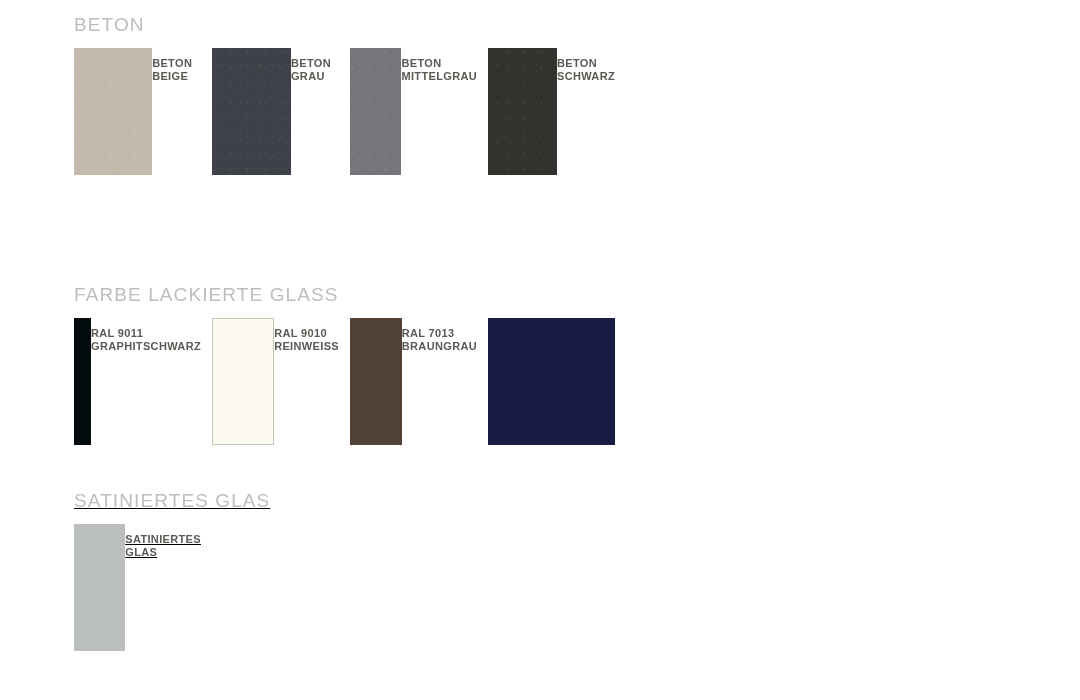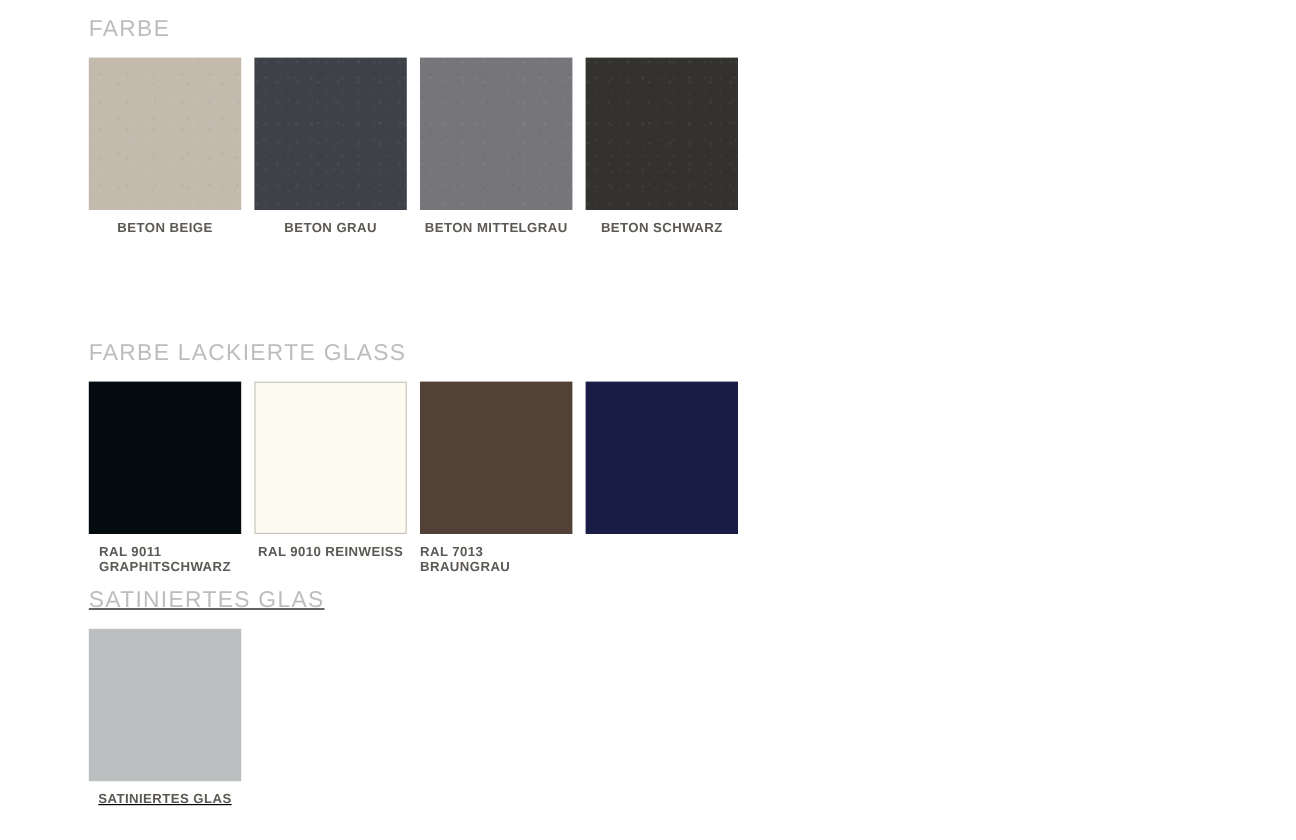--- a/index.html
+++ b/index.html
@@ -32,22 +32,20 @@
   }
   .swatch-row {
     display: flex;
     flex-direction: row;
     align-items: flex-start;
     gap: 11px;
   }
   .swatch-cell {
     width: 127px;
     display: flex;
-    flex-direction: column;
-    align-items: center;
   }
   .swatch-chip {
     width: 127px;
     height: 127px;
     position: relative;
     background-repeat: repeat;
   }
   .swatch-chip.bordered { border: 1px solid #c8c6bc; }
   .swatch-chip .tex {
     position: absolute;
@@ -72,21 +70,21 @@
     white-space: pre-line;
     font-family: "Liberation Sans", sans-serif;
   }
 </style>
 </head>
 <body>
 
 <div class="page">
   <div id="sections-root">
       <div class="section" style="top: 14px;">
-        <div class="section-title">FARBE</div>
+        <div class="section-title">BETON</div>
         <div class="swatch-row">
           <div class="swatch-cell">
             <div class="swatch-chip" style="background: rgb(196, 185, 173);">
               <div class="tex"></div>
             </div>
             <div class="swatch-label">BETON BEIGE</div>
           </div>
           <div class="swatch-cell">
             <div class="swatch-chip" style="background: rgb(62, 65, 71);">
               <div class="tex"></div>

